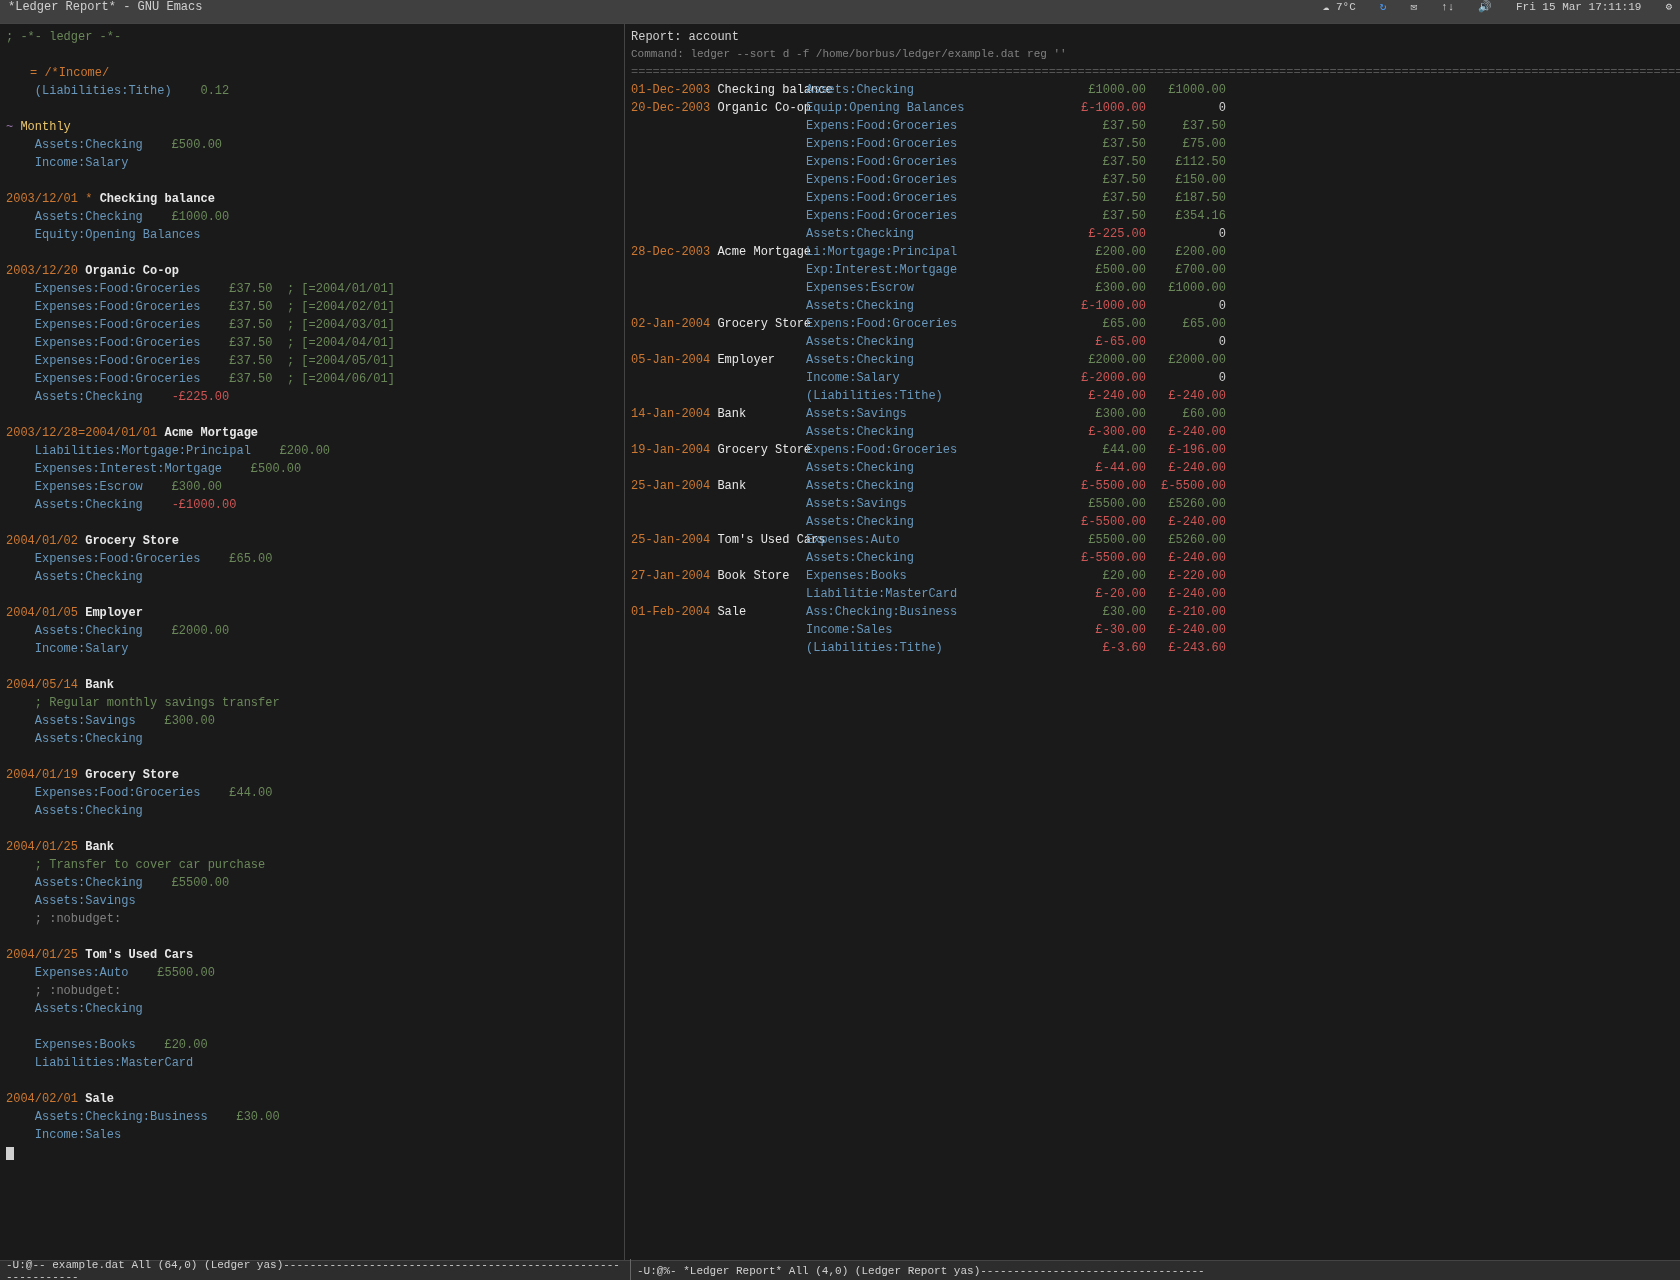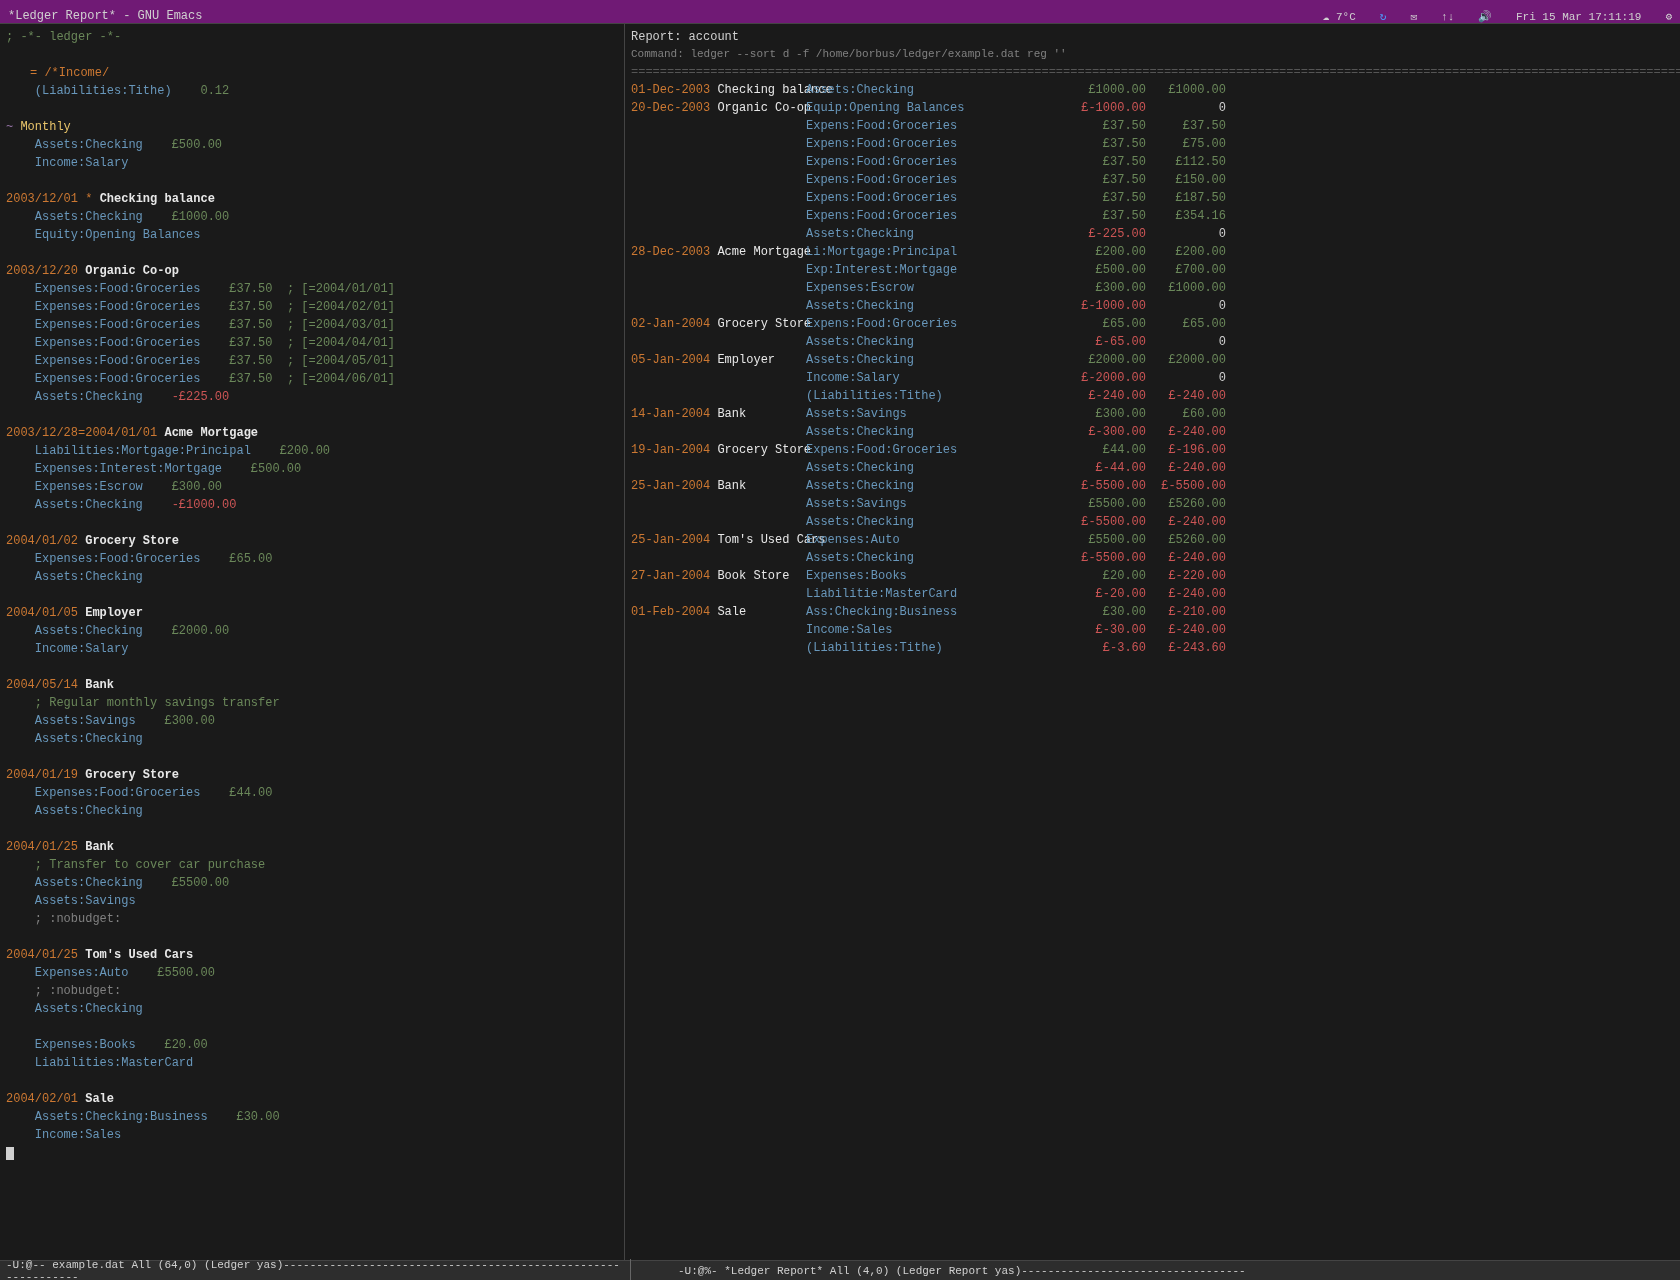--- a/index.html
+++ b/index.html
@@ -6,25 +6,25 @@
     body {
       background: #1a1a1a;
       color: #d0d0d0;
       font-family: 'Courier New', Courier, monospace;
       font-size: 12px;
       width: 1680px;
       height: 1280px;
       overflow: hidden;
     }
     #title-bar {
-      background: #701a75;
+      background: #404040;
       color: #d0d0d0;
       height: 24px;
       display: flex;
-      align-items: flex-end;
+      align-items: flex-start;
       justify-content: space-between;
       padding: 0 8px;
       border-bottom: 1px solid #444;
     }
     #title-bar .title {
       font-size: 12px;
     }
     #title-bar .sys-info {
       display: flex;
       align-items: center;
@@ -59,21 +59,20 @@
       color: #d0d0d0;
     }
     .status-left {
       width: 625px;
       border-right: 1px solid #666;
       padding-right: 6px;
     }
     .status-right {
       flex: 1;
       padding-left: 6px;
-      margin-left: 41px;
     }
     
     .ln-comment { color: #6a8759; }
     .ln-header { color: #cc7832; margin-left: 24px; }
     .ln-account-indent { color: #6897bb; }
     .ln-amount { color: #d0d0d0; }
     .ln-date { color: #cc7832; }
     .ln-payee { color: #e8e8e8; font-weight: bold; }
     .ln-tag { color: #6a8759; }
     .ln-nobudget { color: #808080; }

